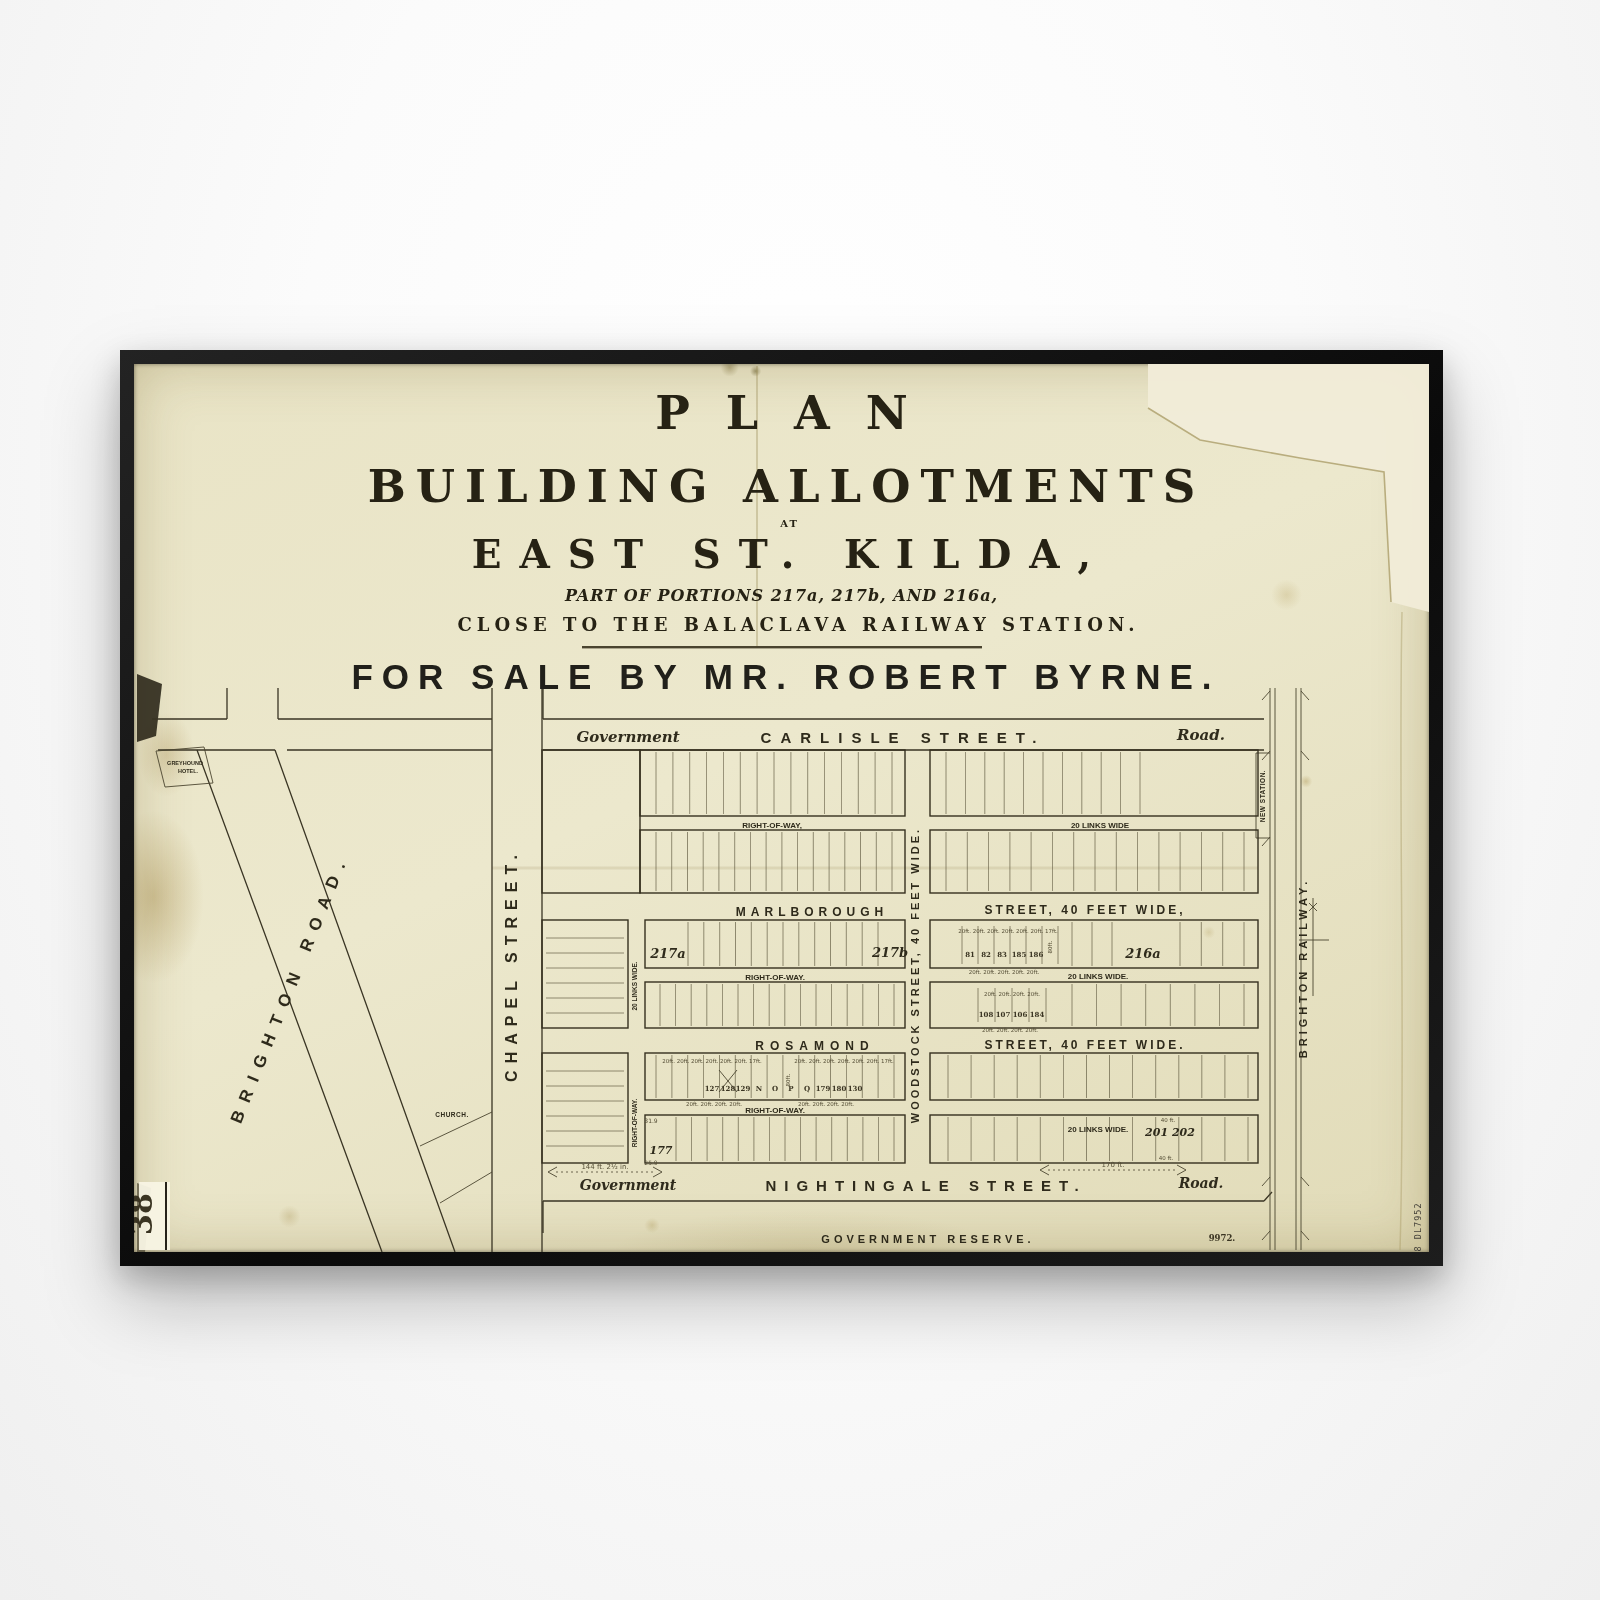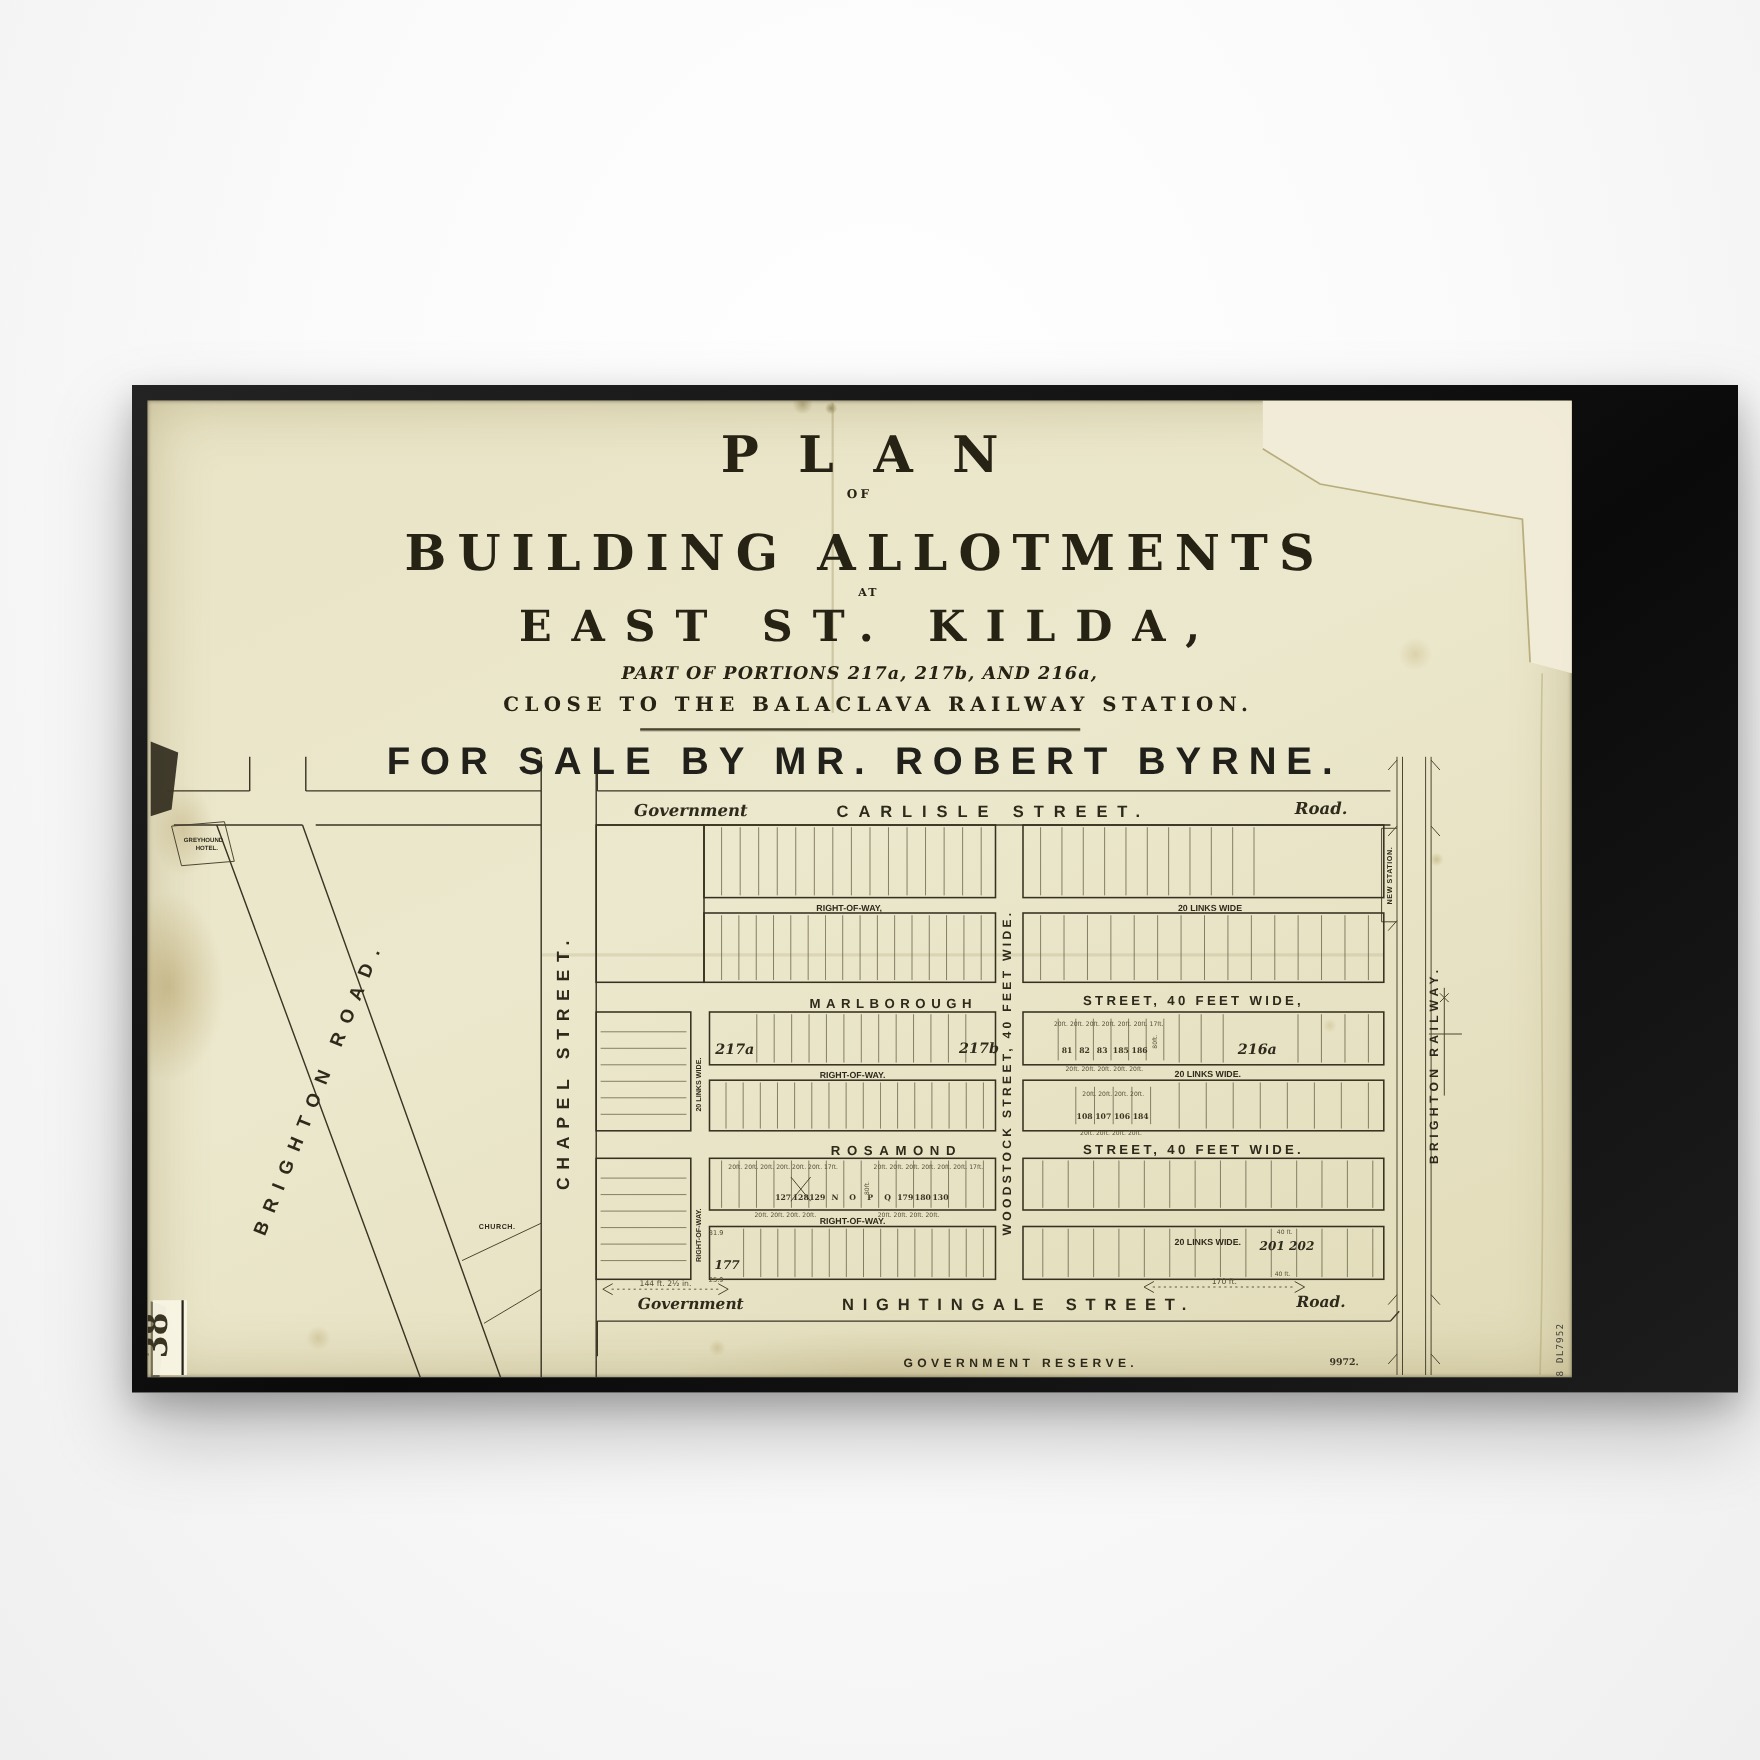--- a/index.html
+++ b/index.html
@@ -1,19 +1,19 @@
 <!DOCTYPE html>
 <html><head>
 <meta charset="utf-8">
 <style>
   html,body{margin:0;padding:0;}
   #page{position:relative;width:1600px;height:1600px;overflow:hidden;
         background:radial-gradient(ellipse at 50% 30%, #ffffff 0%, #fbfbfb 45%, #efefef 100%);
         font-family:"Liberation Sans",sans-serif;}
-  #frame{position:absolute;left:120px;top:350px;width:1460px;height:916px;
+  #frame{position:absolute;left:120px;top:350px;width:1323px;height:916px;
          background:linear-gradient(145deg,#232323,#0a0a0a 55%,#1d1d1d);
          box-shadow:0 35px 70px rgba(0,0,0,.25), 0 12px 28px rgba(0,0,0,.20);}
   #paper{position:absolute;left:14px;top:14px;width:1295px;height:888px;overflow:hidden;
          background-image:
            radial-gradient(ellipse 70px 120px at 1.5% 60%, rgba(146,112,34,.32), rgba(146,112,34,0) 72%),
            radial-gradient(ellipse 40px 60px at 2.5% 44%, rgba(140,105,30,.22), rgba(140,105,30,0) 70%),
            radial-gradient(circle 22px at 89% 26%, rgba(160,130,50,.20), rgba(160,130,50,0) 70%),
            radial-gradient(circle 9px at 90.5% 47%, rgba(150,120,40,.30), rgba(150,120,40,0) 70%),
            radial-gradient(circle 8px at 48% 0.8%, rgba(100,90,40,.55), rgba(100,90,40,0) 70%),
            radial-gradient(circle 13px at 46% 0.4%, rgba(115,100,45,.40), rgba(115,100,45,0) 70%),
@@ -52,21 +52,20 @@
 </style>
 </head>
 <body>
 
 <div id="page">
   <div id="frame">
     <div id="paper">
 
       <div id="title">
         <div class="t-plan">PLAN</div>
-        <div class="t-of">OF</div>
         <div class="t-main">BUILDING ALLOTMENTS</div>
         <div class="t-at">AT</div>
         <div class="t-loc">EAST ST. KILDA,</div>
         <div class="t-port">PART OF PORTIONS 217a, 217b, AND 216a,</div>
         <div class="t-close">CLOSE TO THE BALACLAVA RAILWAY STATION.</div>
         <div class="t-rule"></div>
         <div class="t-sale">FOR SALE BY MR. ROBERT BYRNE.</div>
       </div>
 
       <svg id="map-svg" viewBox="134 364 1295 888" preserveAspectRatio="none">

